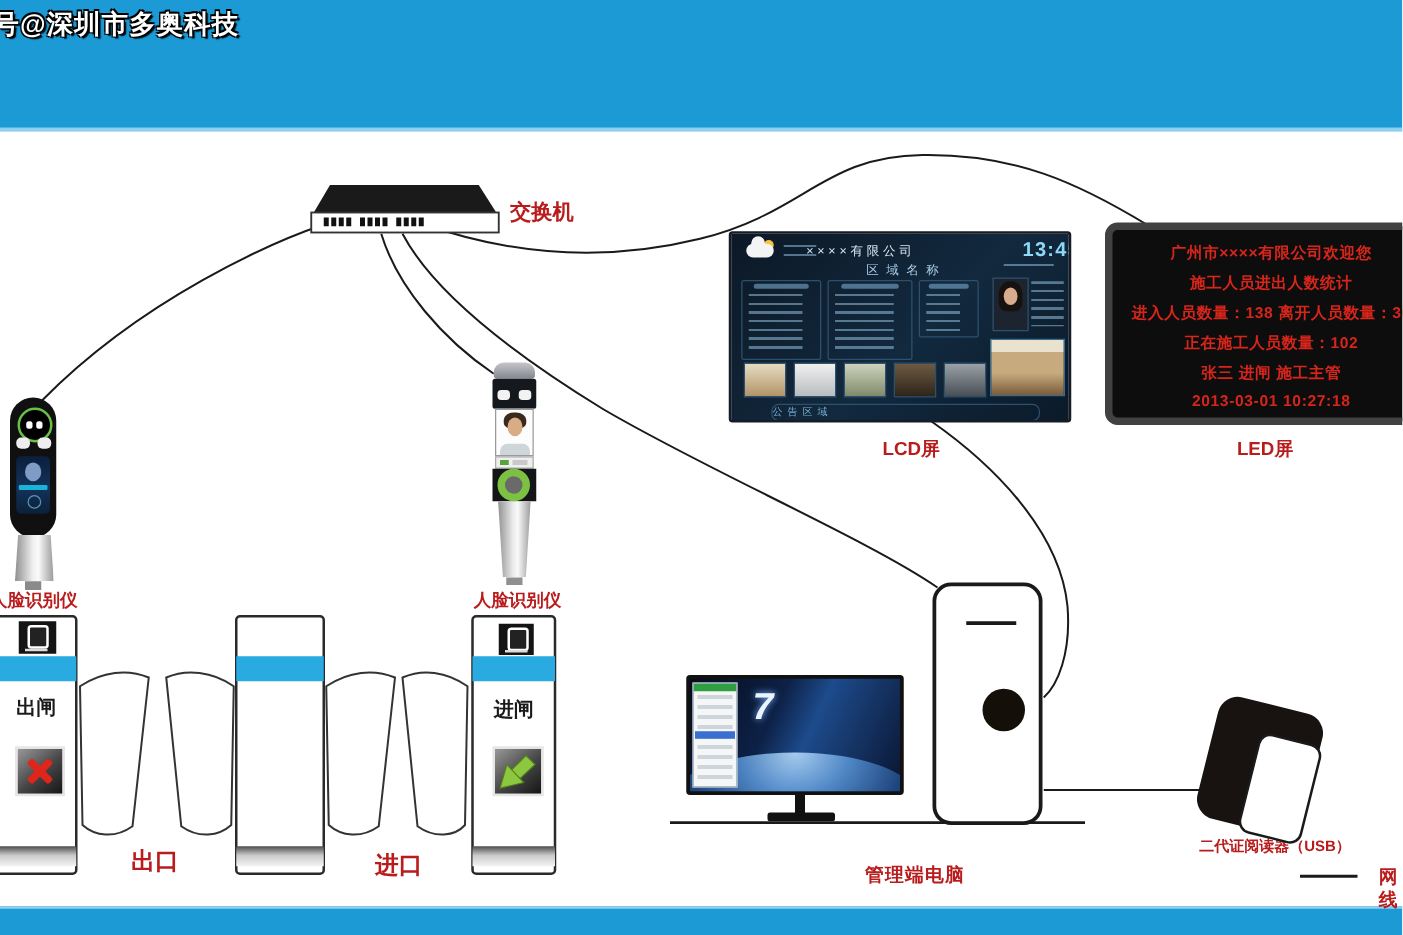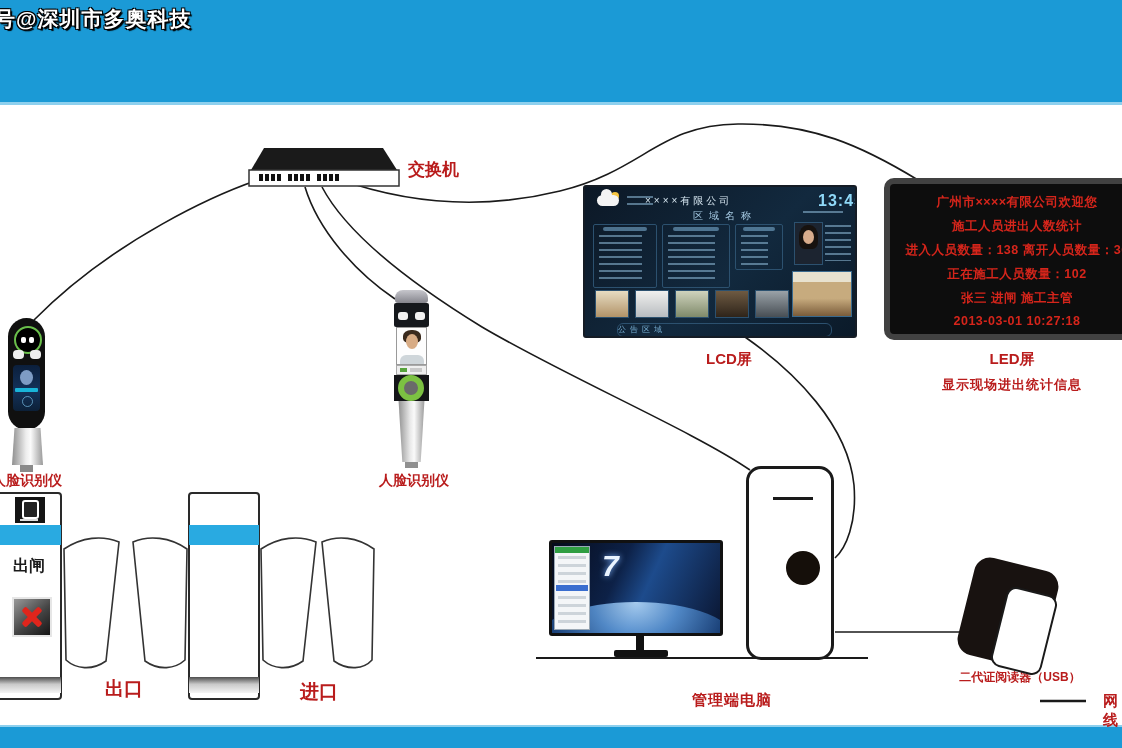--- a/index.html
+++ b/index.html
@@ -170,21 +170,20 @@
           <rect x="335" y="174" width="4" height="7"></rect>
       </g>
     </g>
   </svg>
 
   <div class="lbl" style="left:408px;top:158px;font-size:17px;">交换机</div>
   <div class="lbl" style="left:-8px;top:472px;width:74px;font-size:14px;">人脸识别仪</div>
   <div class="lbl" style="left:377px;top:472px;width:74px;font-size:14px;text-align:center;">人脸识别仪</div>
   <div class="lbl" style="left:688px;top:350px;font-size:15px;margin-left:18px;">LCD屏</div>
   <div class="lbl" style="left:902px;top:350px;width:220px;font-size:15px;text-align:center;">LED屏</div>
-  <div class="lbl" style="left:902px;top:376px;width:220px;font-size:13px;text-align:center;letter-spacing:1px;">显示现场进出统计信息</div>
   <div class="lbl" style="left:105px;top:676px;font-size:19px;">出口</div>
   <div class="lbl" style="left:300px;top:679px;font-size:19px;">进口</div>
   <div class="lbl" style="left:692px;top:691px;font-size:15px;letter-spacing:1px;">管理端电脑</div>
   <div class="lbl" style="left:958px;top:669px;width:124px;font-size:12px;text-align:center;">二代证阅读器（USB）</div>
   <div class="lbl" style="left:1103px;top:692px;font-size:15px;">网线</div>
 
   <div class="dev lcd">
     <div class="sun"></div>
     <div class="cloud"></div>
     <div class="hdr-dash dashes"></div>
@@ -280,20 +279,35 @@
       <div class="xbar" style="transform:rotate(-45deg);"></div>
     </div>
     <div class="silver"></div>
   </div>
 
   <div class="cab" style="left:188px;width:72px;">
     <div class="band"></div>
     <div class="silver"></div>
   </div>
 
+  <div class="cab" style="left:377px;width:68px;">
+    <div class="minireader" style="left:20px;top:5px;width:28px;height:25px;">
+      <div class="phone"></div>
+        <div class="dash"></div>
+    </div>
+    <div class="band"></div>
+    <div class="gate-lbl" style="top:64px;">进闸</div>
+    <div class="gatepanel" style="left:15px;top:103px;width:41px;height:40px;">
+      <svg width="37" height="36" viewBox="0 0 40 40">
+        <path d="M14,19 L27,6 L35,14 L21,27 Z" fill="#8dc63f" stroke="#55801c" stroke-width="1"></path>
+        <path d="M4,35 L10,14 L25,30 Z" fill="#8dc63f" stroke="#55801c" stroke-width="1"></path>
+      </svg>
+    </div>
+    <div class="silver"></div>
+  </div>
 
   <div class="dev monitor">
     <div class="monscreen">
       <div class="earth"></div>
       <div class="seven">7</div>
       <div class="startmenu">
         <div class="green"></div>
         <div class="items"></div>
         <div class="sel"></div>
       </div>

